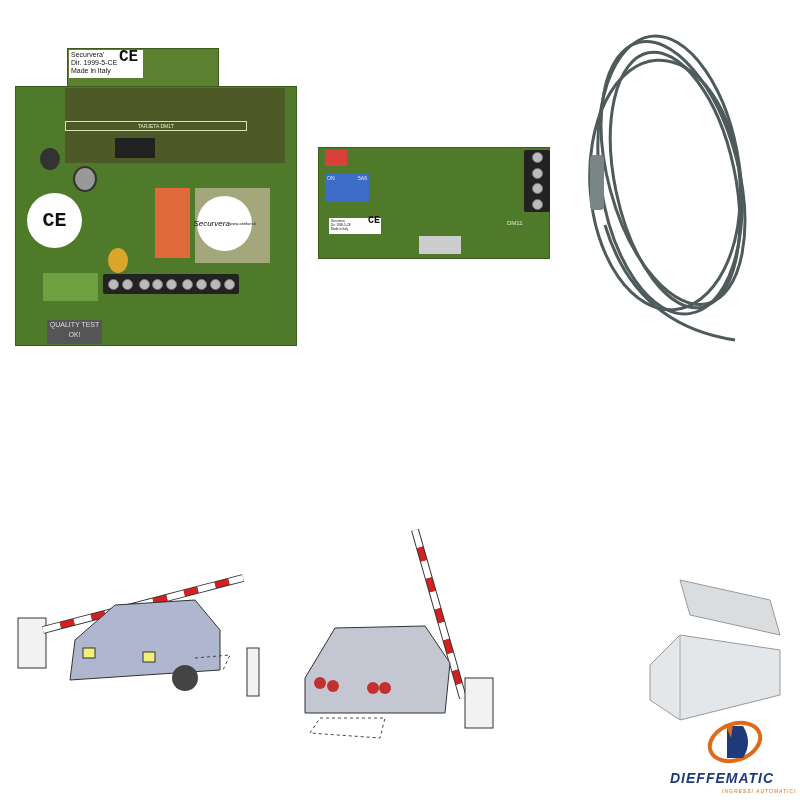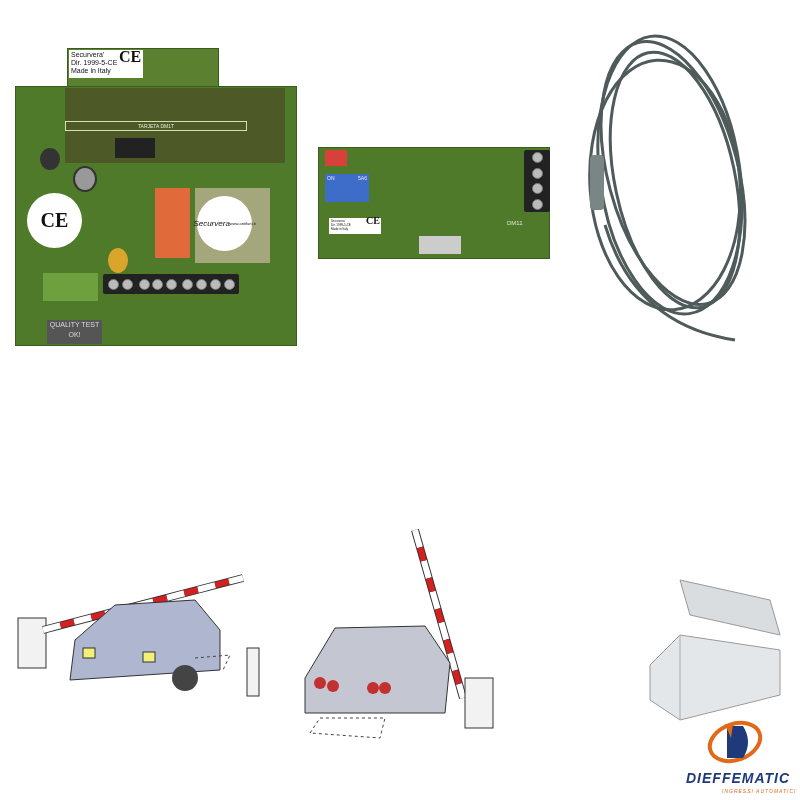--- a/index.html
+++ b/index.html
@@ -1,20 +1,20 @@
 <!DOCTYPE html>
 <html><head>
 <meta charset="utf-8">
 <style>
   html,body{margin:0;padding:0;background:#fff;}
   body{width:800px;height:800px;position:relative;overflow:hidden;font-family:"Liberation Sans",sans-serif;}
   .abs{position:absolute;}
   .pcb{background:#4e7a2a;border:1px solid #3a5c1d;}
   .label{background:#fff;color:#111;font-size:7px;line-height:8px;padding:1px 2px;}
-  .ce{font-weight:bold;font-family:Liberation Serif, serif;}
+  .ce{font-weight:bold;font-family:Liberation Mono, monospace;}
   .seal{border-radius:50%;background:#fff;color:#111;display:flex;align-items:center;justify-content:center;text-align:center;font-size:6px;}
   .terminal{background:#222;border-radius:2px;display:flex;align-items:center;justify-content:space-around;padding:0 3px;}
   .screw{width:9px;height:9px;border-radius:50%;background:#bbb;border:1px solid #777;}
   .logo-text{font-weight:bold;font-style:italic;color:#1e3a7a;letter-spacing:1px;}
   .logo-sub{color:#e06a1a;font-size:5px;font-style:italic;letter-spacing:1px;}
 </style>
 </head>
 <body>
 
 <div class="abs" style="left:15px;top:48px;width:280px;height:296px;">
@@ -127,15 +127,15 @@
   <path d="M10 90 L40 60 L140 75 L140 120 L40 145 L10 125 Z" fill="#e4e7ea" stroke="#999"></path>
   <path d="M40 60 L40 145" stroke="#aaa"></path>
 </svg>
 
 <div class="abs" style="left:670px;top:718px;width:130px;height:80px;">
   <svg class="abs" style="left:35px;top:0;" width="60" height="48" viewBox="0 0 60 48">
     <ellipse cx="30" cy="24" rx="26" ry="18" fill="none" stroke="#e06a1a" stroke-width="4" transform="rotate(-20 30 24)"></ellipse>
     <path d="M22 8 L38 8 Q48 24 38 40 L22 40 Z" fill="#1e3a7a"></path>
     <path d="M20 6 L28 6 L26 20 Z" fill="#e06a1a"></path>
   </svg>
-  <div class="abs logo-text" style="left:16px;top:52px;font-size:14px;">DIEFFEMATIC</div>
+  <div class="abs logo-text" style="left:0;top:52px;font-size:14px;">DIEFFEMATIC</div>
   <div class="abs logo-sub" style="left:52px;top:70px;">INGRESSI AUTOMATICI</div>
 </div>
 
 </body></html>

